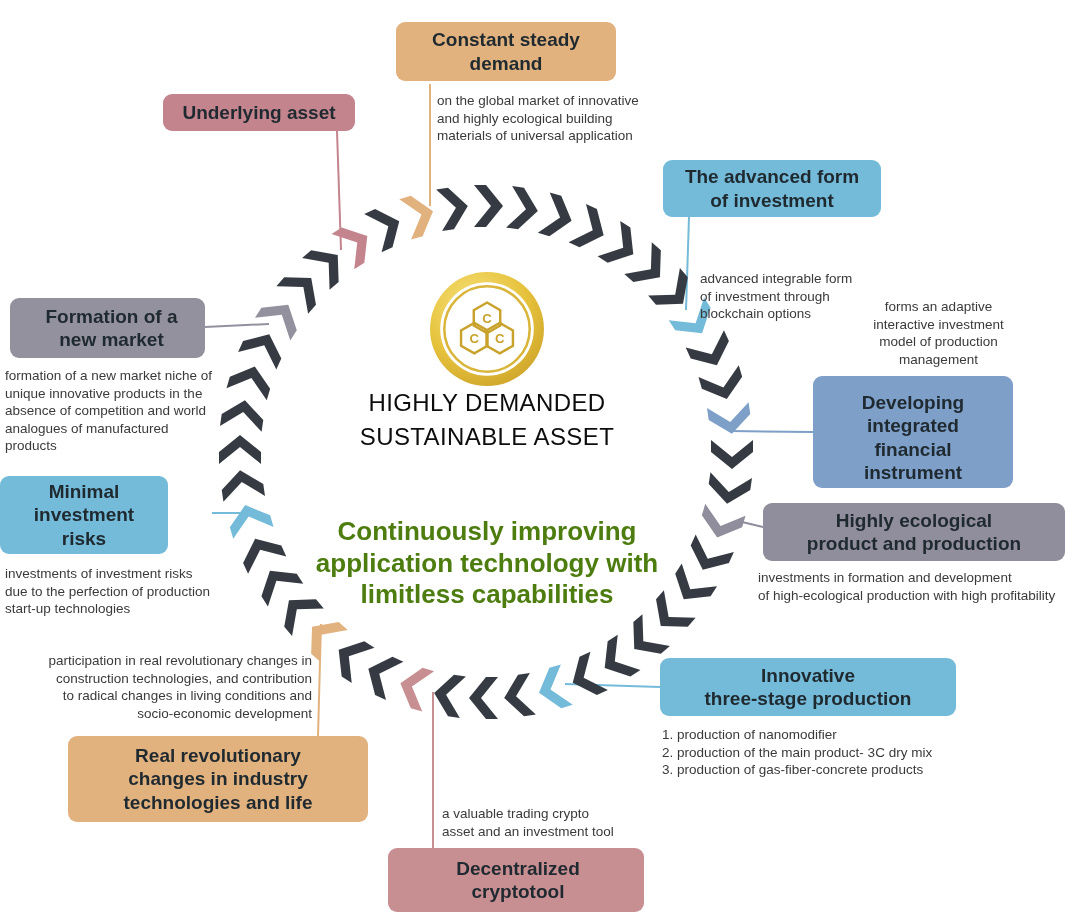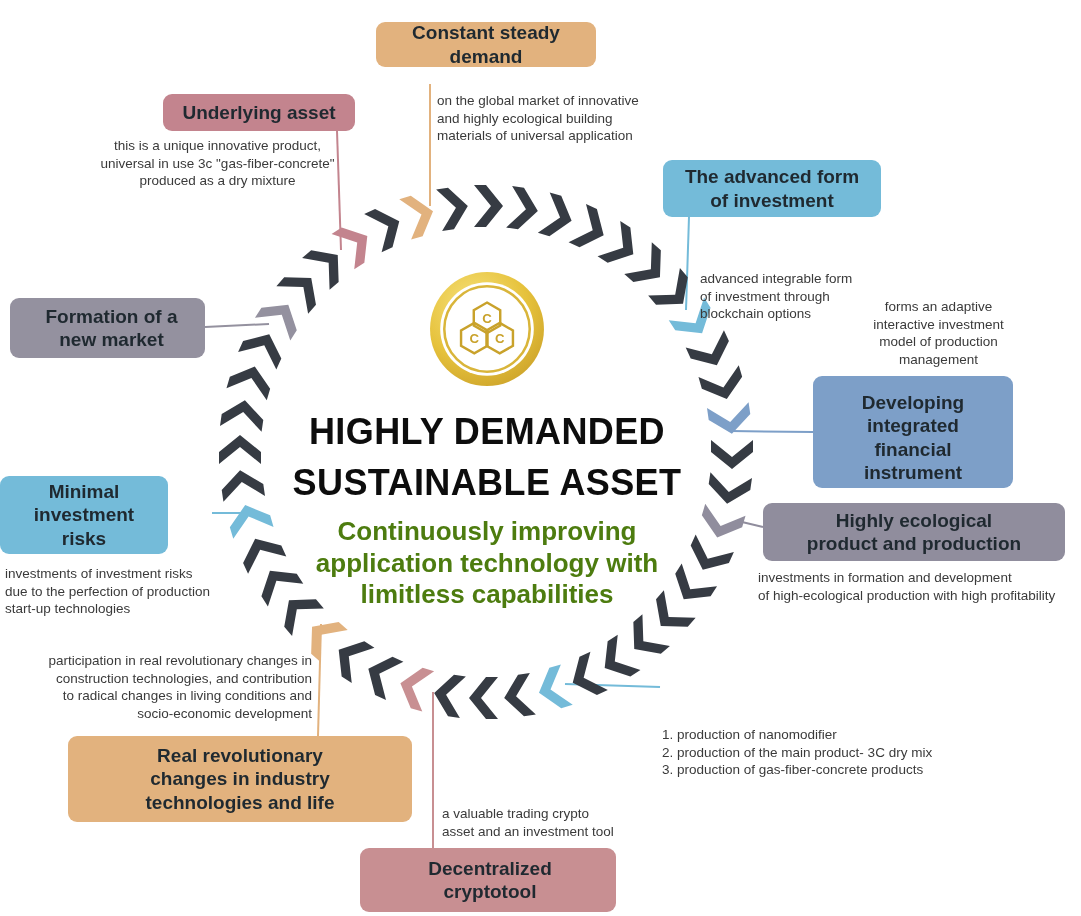--- a/index.html
+++ b/index.html
@@ -31,43 +31,43 @@
   .node-desc{
     position:absolute;
     z-index:3;
     font-size:13.5px;
     line-height:1.3;
     color:#3a3a3a;
     white-space:pre-line;
   }
   .logo{position:absolute;left:428px;top:270px;z-index:3;}
   .center-title{
-    position:absolute;left:277px;top:406px;width:420px;z-index:3;
-    text-align:center;font-size:36px;font-weight:bold;color:#0d0d0d;
+    position:absolute;left:277px;top:386px;width:420px;z-index:3;
+    text-align:center;font-size:24px;font-weight:normal;color:#0d0d0d;
     line-height:1.42;letter-spacing:0.4px;white-space:pre-line;
   }
   .center-subtitle{
     position:absolute;left:302px;top:516px;width:370px;z-index:3;
     text-align:center;font-size:26px;font-weight:bold;color:#4d7c0f;
     line-height:1.22;white-space:pre-line;
   }
   
-  .b0{left:376px;top:22px;width:220px;height:45px;align-items:center;}
+  .b0{left:396px;top:22px;width:220px;height:59px;align-items:center;}
   .d0{left:437px;top:92px;width:240px;text-align:left;}
   .b1{left:663px;top:160px;width:218px;height:57px;}
   .d1{left:700px;top:227px;width:220px;text-align:left;margin-top:43px;}
   .b2{left:813px;top:376px;width:200px;height:112px;align-items:flex-end;}
   .d2{left:856px;top:298px;width:165px;text-align:center;}
   .b3{left:763px;top:503px;width:302px;height:58px;}
   .d3{left:758px;top:569px;width:320px;text-align:left;}
   .b4{left:660px;top:658px;width:296px;height:58px;}
   .d4{left:662px;top:726px;width:310px;text-align:left;}
-  .b5{left:360px;top:848px;width:256px;height:64px;padding-left:12px;}
+  .b5{left:388px;top:848px;width:256px;height:64px;padding-left:12px;}
   .d5{left:442px;top:805px;width:210px;text-align:left;}
-  .b6{left:68px;top:736px;width:344px;height:86px;}
+  .b6{left:68px;top:736px;width:300px;height:86px;}
   .d6{left:26px;top:652px;width:286px;text-align:right;}
   .b7{left:0px;top:476px;width:168px;height:78px;}
   .d7{left:5px;top:565px;width:240px;text-align:left;}
   .b8{left:10px;top:298px;width:195px;height:60px;}
   .d8{left:5px;top:367px;width:245px;text-align:left;}
   .b9{left:163px;top:94px;width:192px;height:37px;}
   .d9{left:80px;top:137px;width:275px;text-align:center;}
 </style>
 </head>
 <body>
@@ -181,20 +181,22 @@
   <div class="node-desc d2">forms an adaptive
 interactive investment
 model of production
 management</div>
 
   <div class="node-box b3" id="box-3" style="background: rgb(144, 141, 157);"><span>Highly ecological
 product and production</span></div>
   <div class="node-desc d3">investments in formation and development
 of high-ecological production with high profitability</div>
 
+  <div class="node-box b4" id="box-4" style="background: rgb(116, 187, 217);"><span>Innovative
+three-stage production</span></div>
   <div class="node-desc d4">1. production of nanomodifier
 2. production of the main product- 3C dry mix
 3. production of gas-fiber-concrete products</div>
 
   <div class="node-box b5" id="box-5" style="background: rgb(200, 143, 146);"><span>Decentralized
 cryptotool</span></div>
   <div class="node-desc d5">a valuable trading crypto
 asset and an investment tool</div>
 
   <div class="node-box b6" id="box-6" style="background: rgb(226, 178, 126);"><span>Real revolutionary
@@ -207,19 +209,21 @@
 
   <div class="node-box b7" id="box-7" style="background: rgb(116, 187, 217);"><span>Minimal
 investment
 risks</span></div>
   <div class="node-desc d7">investments of investment risks
 due to the perfection of production
 start-up technologies</div>
 
   <div class="node-box b8" id="box-8" style="background: rgb(148, 145, 159); padding-left: 16px;"><span>Formation of a
 new market</span></div>
+  <div class="node-desc d8">formation of a new market niche of
+unique innovative products in the
+absence of competition and world
+analogues of manufactured
+products</div>
 
   <div class="node-box b9" id="box-9" style="background: rgb(195, 132, 142);"><span>Underlying asset</span></div>
-  <div class="node-desc d9">this is a unique innovative product,
-universal in use 3c "gas-fiber-concrete"
-produced as a dry mixture</div>
 
 </div>
 
 </body></html>

